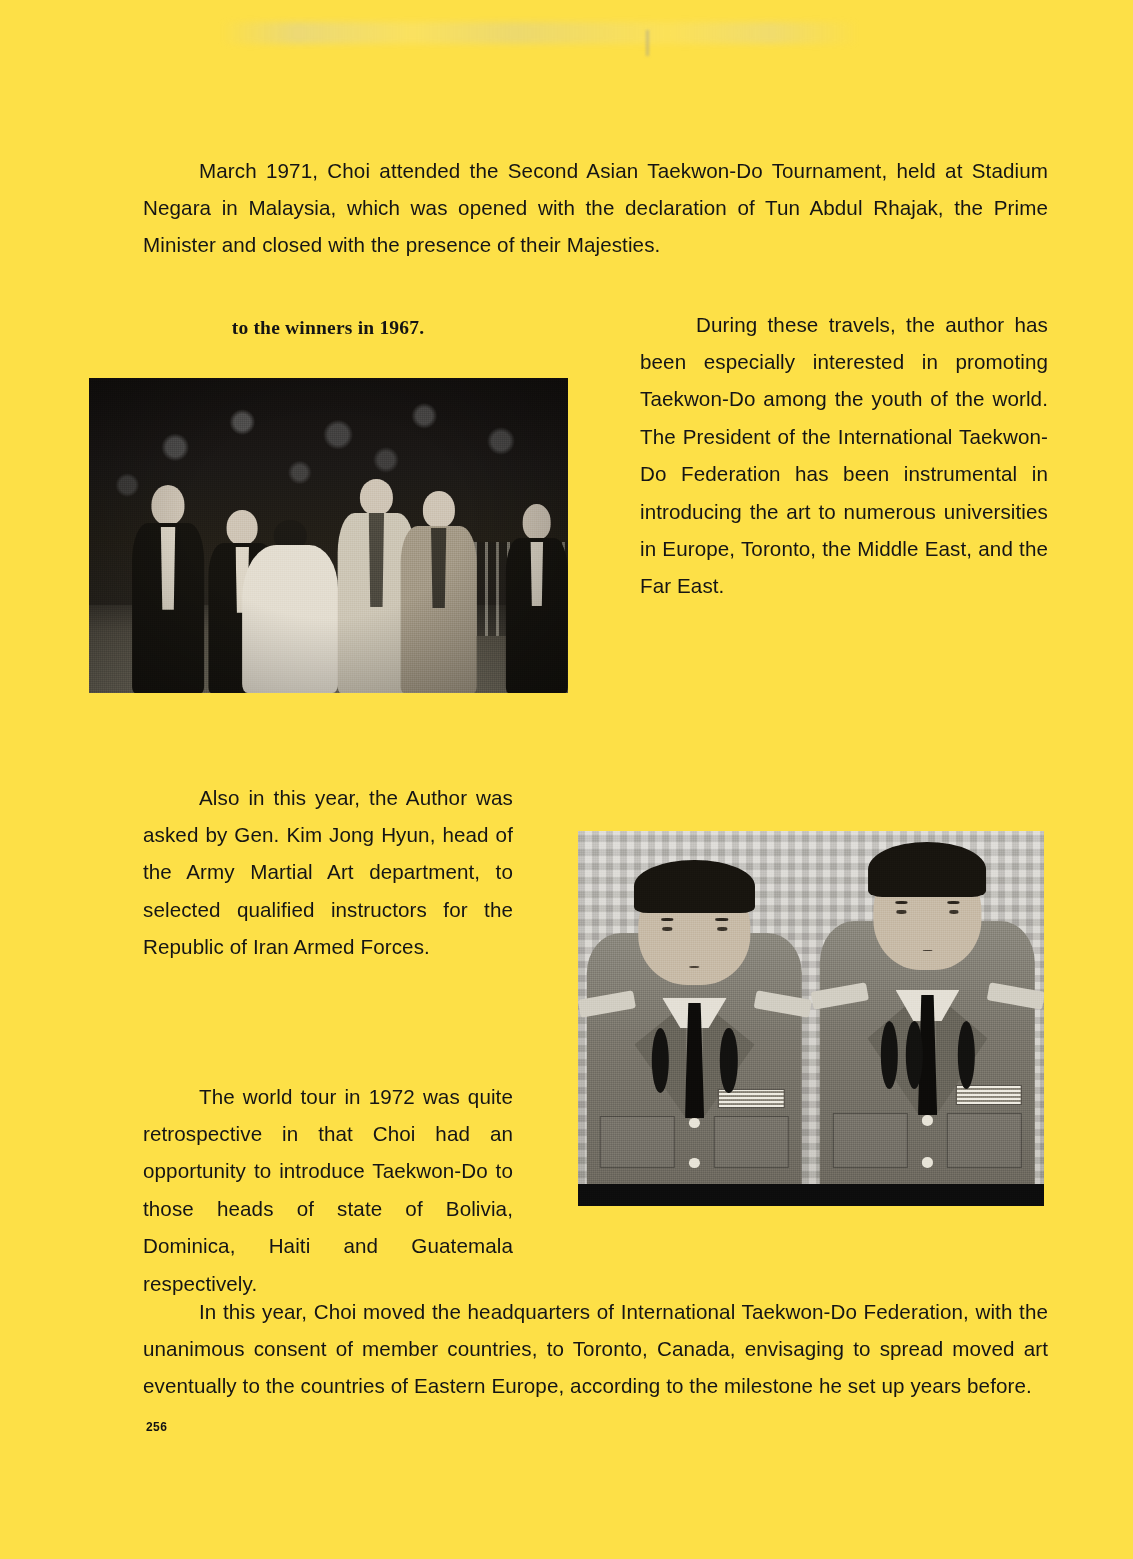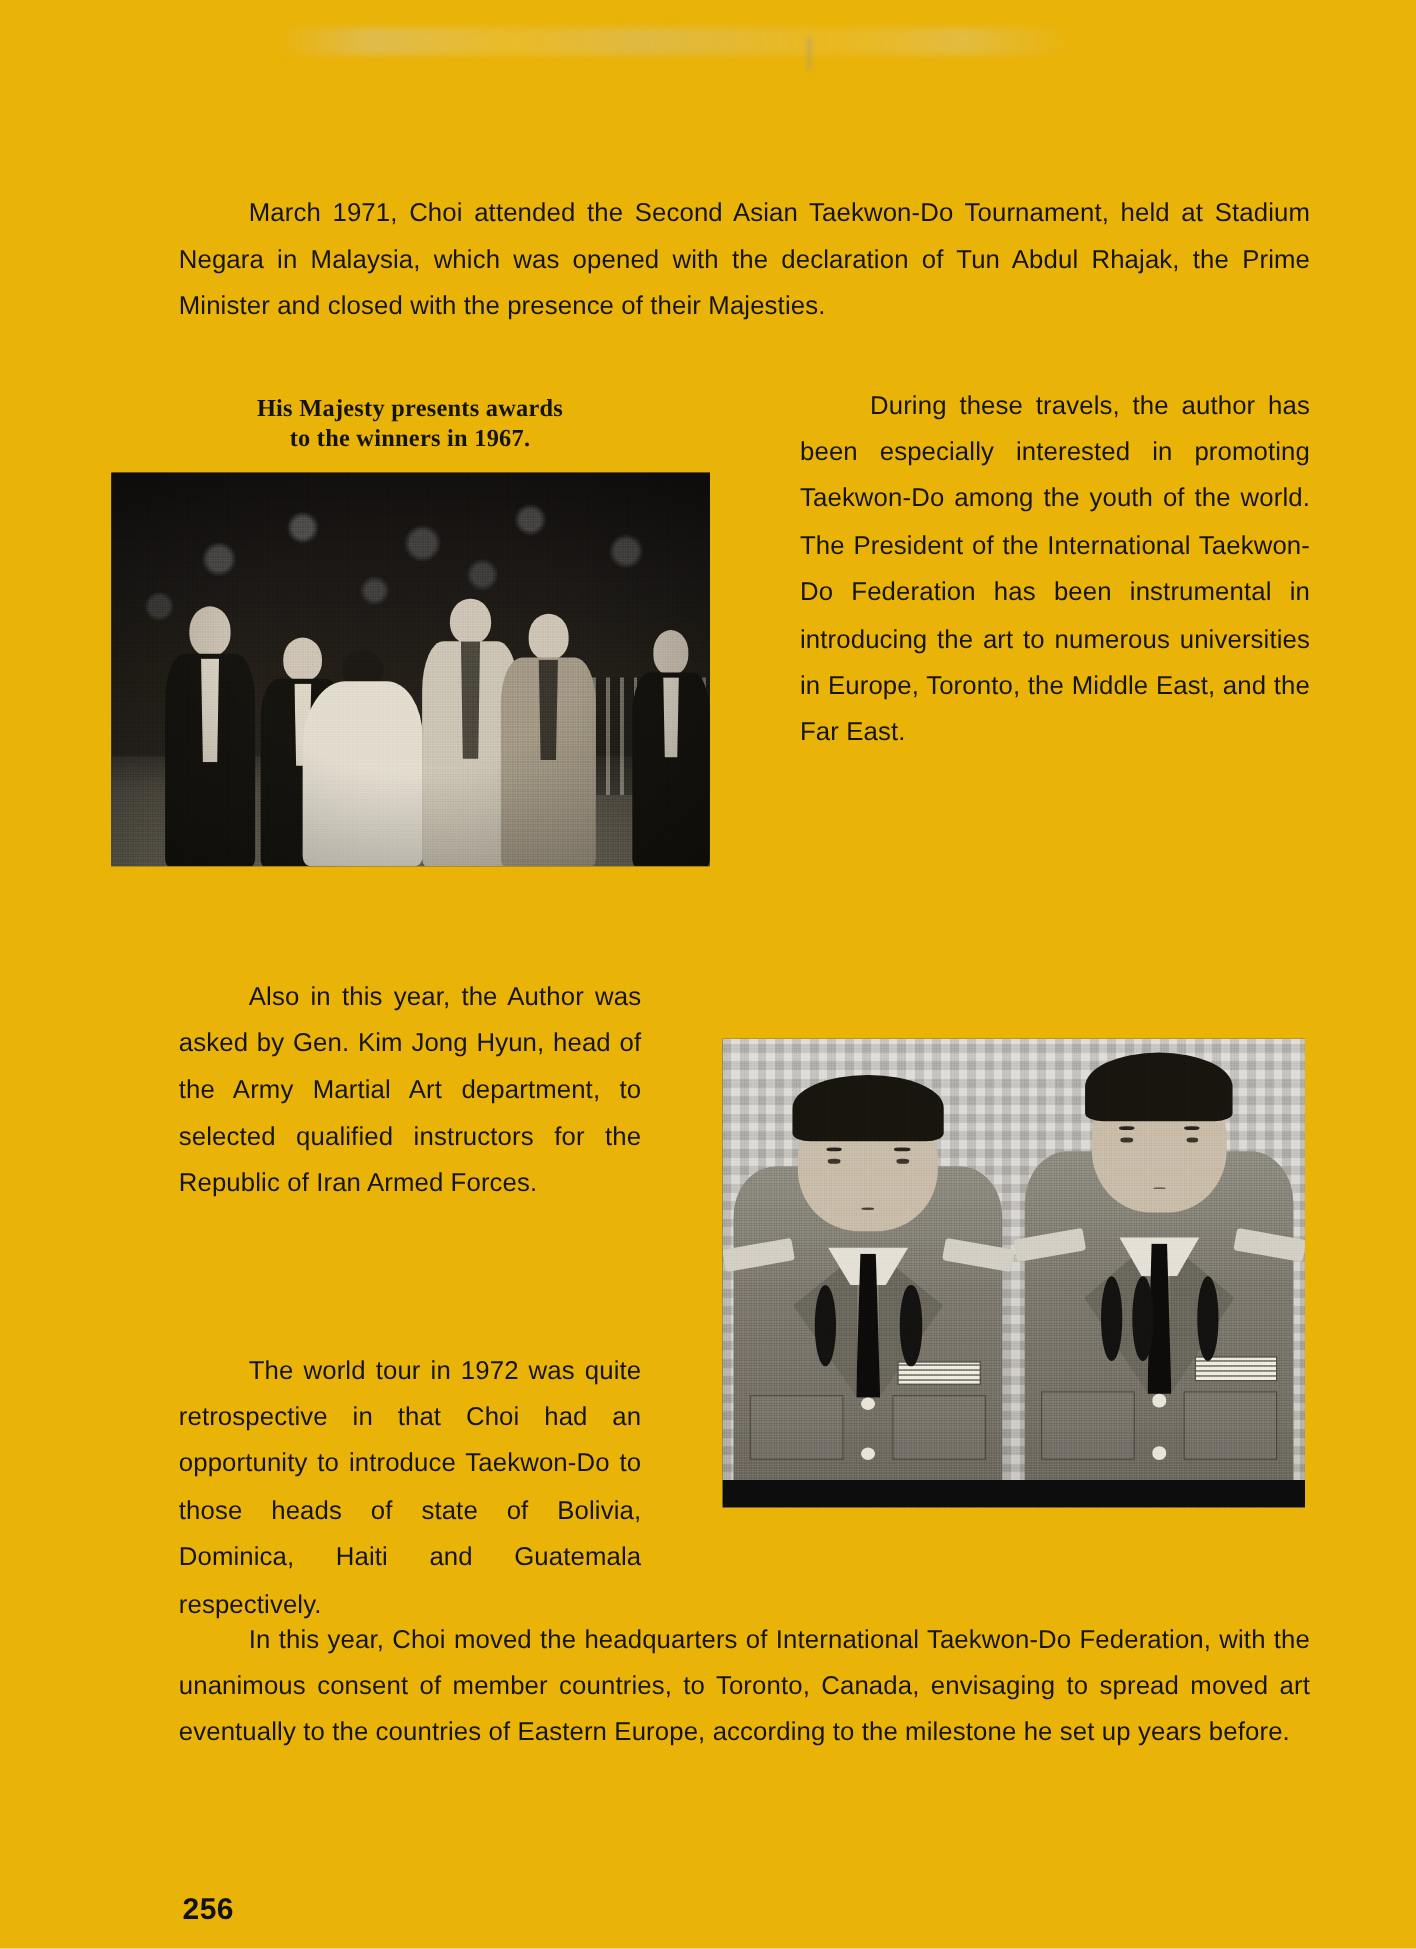--- a/index.html
+++ b/index.html
@@ -5,21 +5,21 @@
 <style>
   html, body {
     margin: 0;
     padding: 0;
     background: #ffffff;
   }
   .page {
     position: relative;
     width: 1133px;
     height: 1559px;
-    background: #eab308;
+    background: #fde047;
     overflow: hidden;
     font-family: "Liberation Sans", sans-serif;
     color: #151515;
   }
 
   
   .scan-smudge {
     position: absolute;
     left: 220px;
     top: 22px;
@@ -308,39 +308,38 @@
     background: #e8e4d8; border-radius: 50%;
   }
 
   #officer-left  { left: 2%;  width: 46%; height: 88%; }
   #officer-right { left: 52%; width: 46%; height: 92%; }
 
   
   #page-number {
     position: absolute;
     left: 146px;
-    top: 1514px;
-    font-size: 24px;
+    top: 1420px;
+    font-size: 12px;
     font-weight: bold;
     letter-spacing: 0.4px;
     color: #121212;
   }
 </style>
 </head>
 <body>
 
 <div class="page">
 
   <div class="scan-smudge"></div>
   <div class="scan-speck"></div>
 
   <p class="para indent" id="para-intro">March 1971, Choi attended the Second Asian Taekwon-Do Tournament, held at Stadium Negara in Malaysia, which was opened with the declaration of Tun Abdul Rhajak, the Prime Minister and closed with the presence of their Majesties.</p>
 
   <div class="caption" id="caption-awards">
-    <span class="cap-line">His Majesty presents awards</span>
     <span class="cap-line">to the winners in 1967.</span>
   </div>
 
   <div class="photo" id="photo-awards">
     <div class="photo-inner">
       <div class="bg"></div>
       <div class="stage-rail"></div>
       <div class="trophy-table"></div>
 
       <div class="fig" style="left:9%; width:15%; height:66%;">

